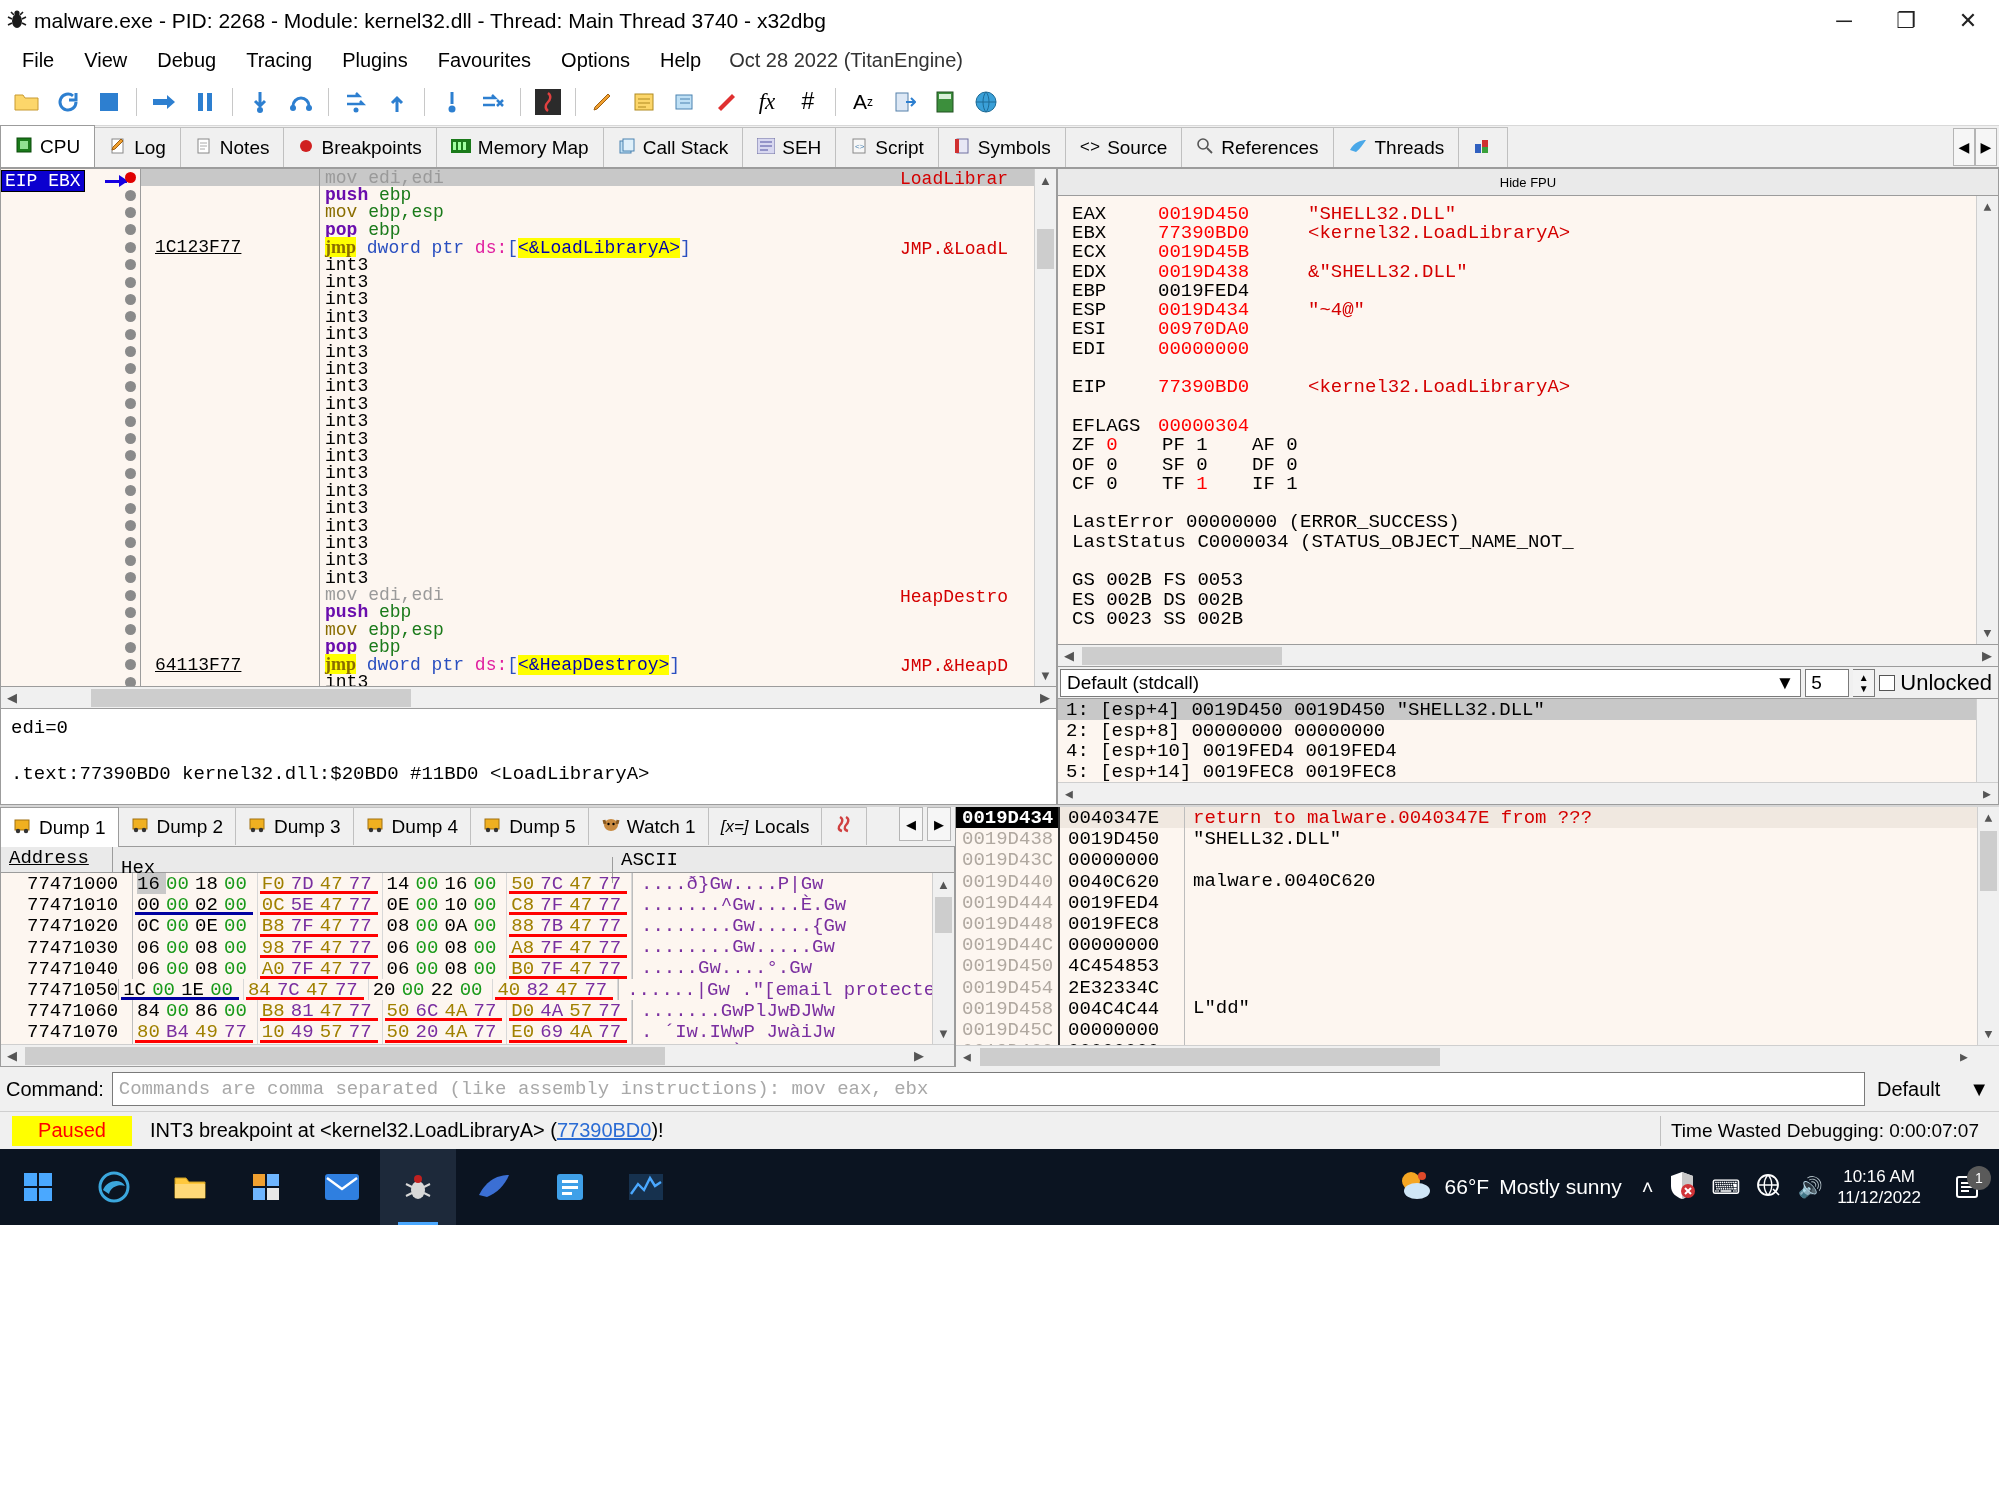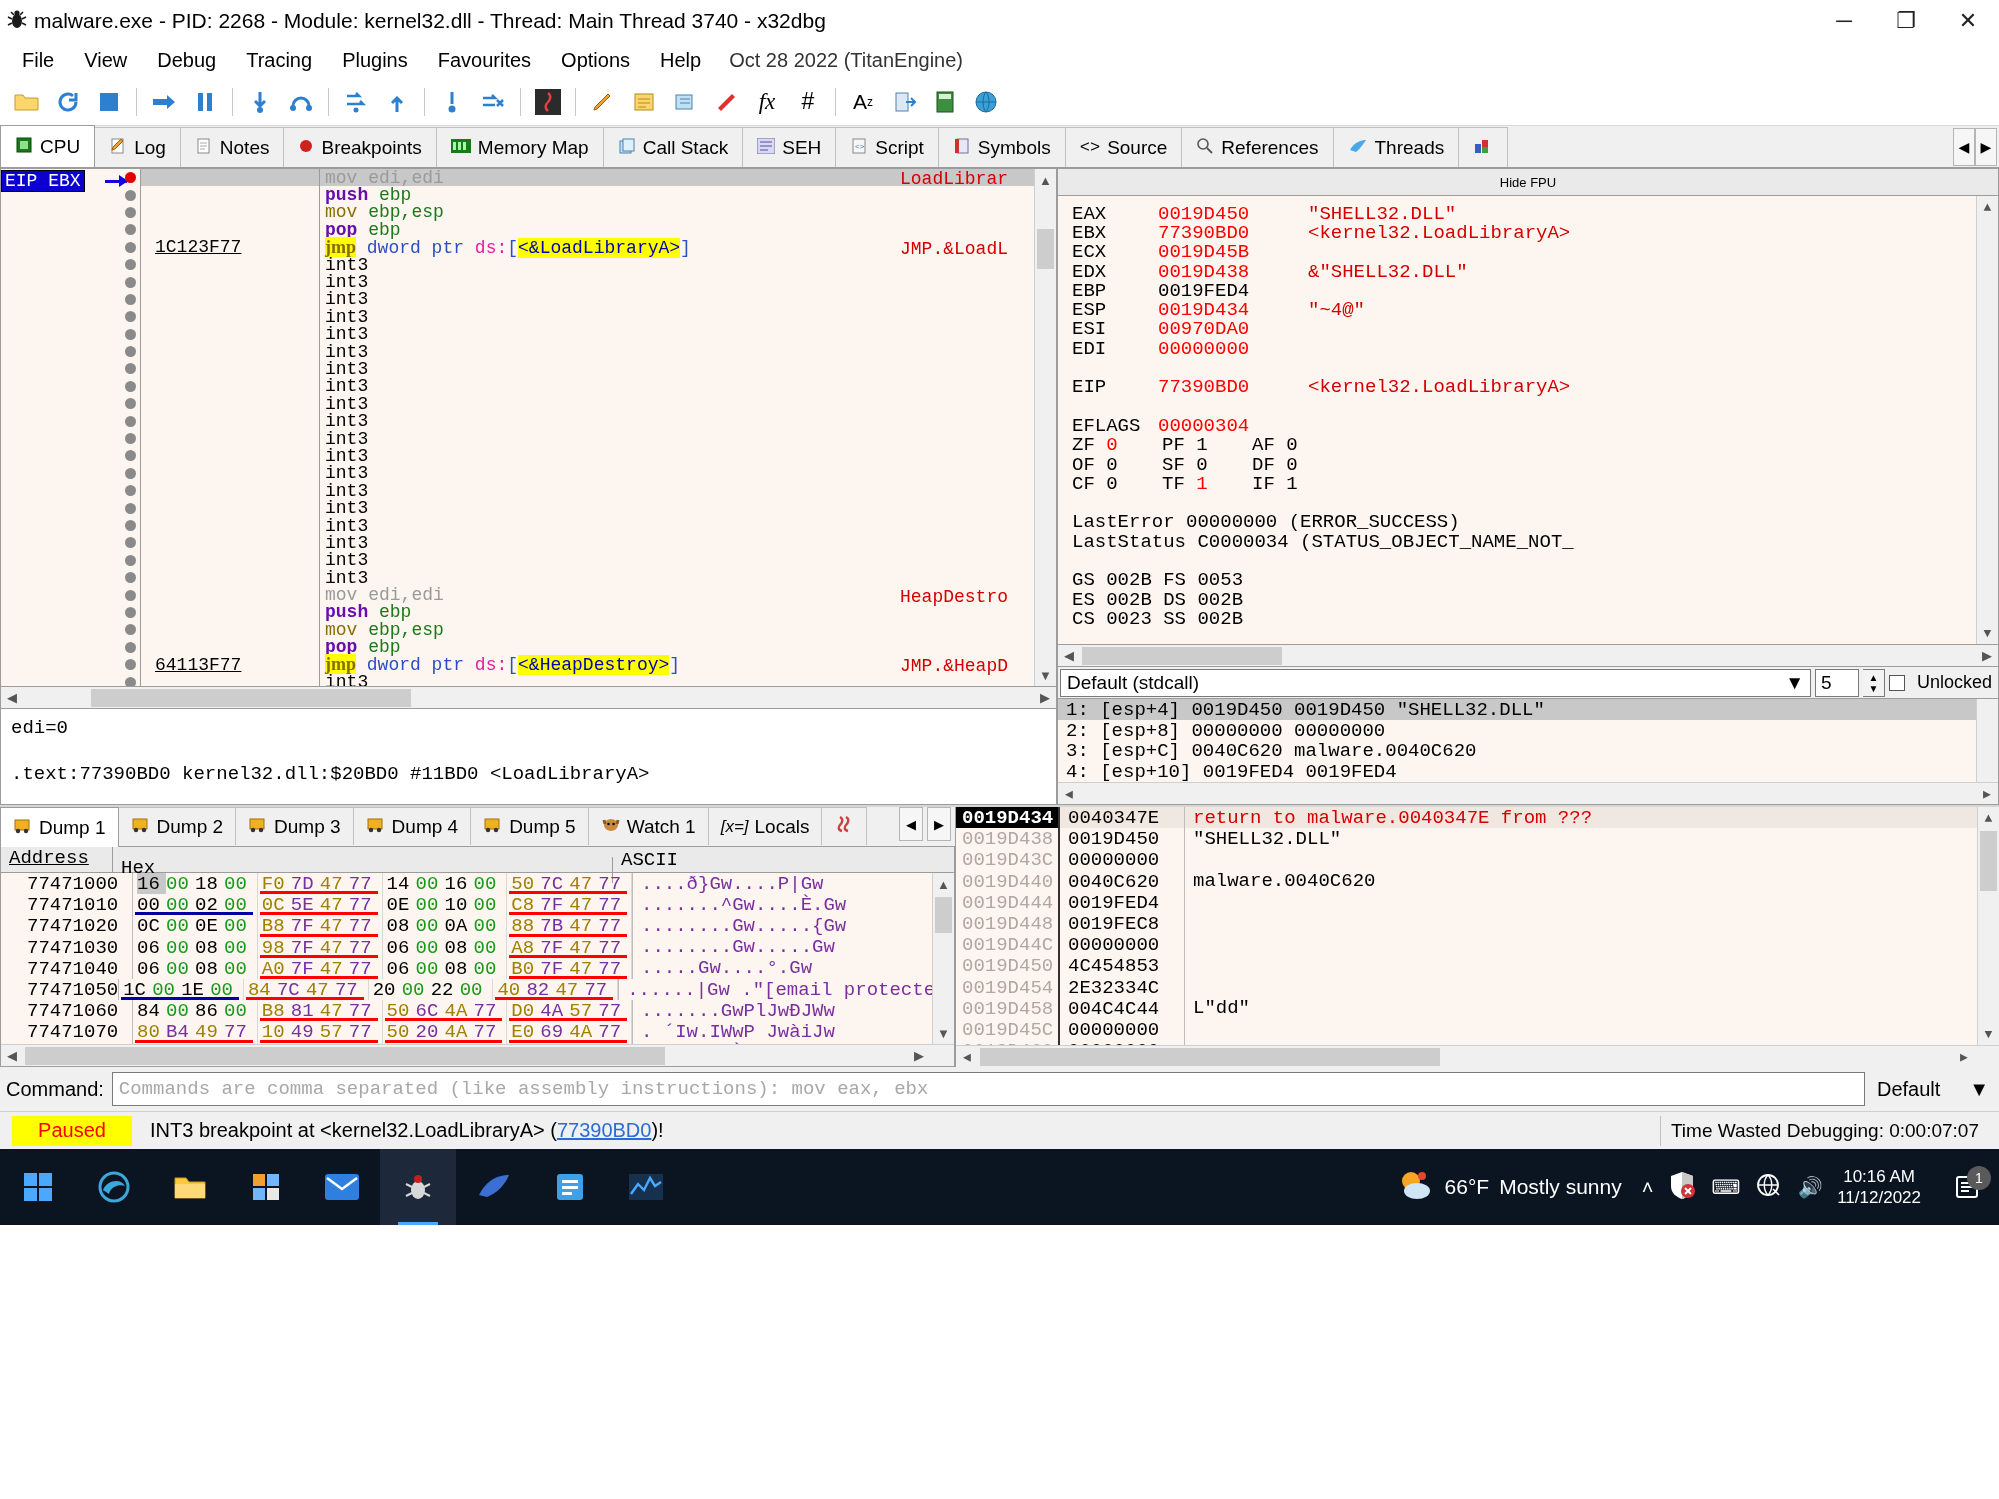--- a/index.html
+++ b/index.html
@@ -136,21 +136,21 @@
 
   #callconvbar { height:32px; display:flex; align-items:center; gap:4px; padding:2px 2px;
                  background:#f0f0f0; border:1px solid #9c9c9c; border-top:none;}
   #ccsel { flex:1; height:28px; background:#fff; border:1px solid #7a7a7a; display:flex;
            align-items:center; padding:0 6px; font-size:19px; }
   #ccsel .cv{flex:1;}
   #ccspin { width:44px; height:28px; background:#fff; border:1px solid #7a7a7a; display:flex;
             align-items:center; padding-left:5px; font-size:19px;}
   #ccspinbtns { width:22px; height:28px; border:1px solid #7a7a7a; border-left:none; background:#f3f3f3;
      display:flex; flex-direction:column; align-items:center; justify-content:center; font-size:10px;}
-  #ccunlock { display:flex; align-items:center; gap:12px; font-size:18px; padding-right:4px;}
+  #ccunlock { display:flex; align-items:center; gap:5px; font-size:22px; padding-right:4px;}
   #ccunlock .cbx { width:16px;height:16px;border:1px solid #555; background:#fff;}
 
   #args { height:106px; background:#fdf6f0; border:1px solid #9c9c9c; border-top:none;
           font-family:"Liberation Mono", monospace; font-size:19px; position:relative; overflow:hidden;}
   .argrow { height:20.5px; padding-left:8px; white-space:nowrap; }
   .argrow.sel { background:#c8c8c8; }
   #argvscroll { position:absolute; right:0; top:0; bottom:22px; width:22px; background:#f0f0f0;
                 border-left:1px solid #cfcfcf;}
   #arghscroll { position:absolute; left:0;right:0;bottom:0; height:22px; background:#f0f0f0;
                 border-top:1px solid #cfcfcf; display:flex;align-items:center;}
@@ -867,21 +867,20 @@
       <div id="ccunlock">
           <span class="cbx"></span>
           <span>Unlocked</span>
         </div>
     </div>
 
     <div id="args">
       <div id="argrows">
           <div class="argrow sel">1: [esp+4]  0019D450 0019D450 "SHELL32.DLL"</div>
           <div class="argrow">2: [esp+8]  00000000 00000000</div>
-          <div class="argrow">3: [esp+C]  0040C620 malware.0040C620</div>
           <div class="argrow">4: [esp+10] 0019FED4 0019FED4</div>
           <div class="argrow">5: [esp+14] 0019FEC8 0019FEC8</div>
         </div>
       <div id="argvscroll"></div>
       <div id="arghscroll">
         <div class="hbtn">◀</div>
         <div class="hbtn" style="position:absolute;right:0;">▶</div>
       </div>
     </div>
   </div>

